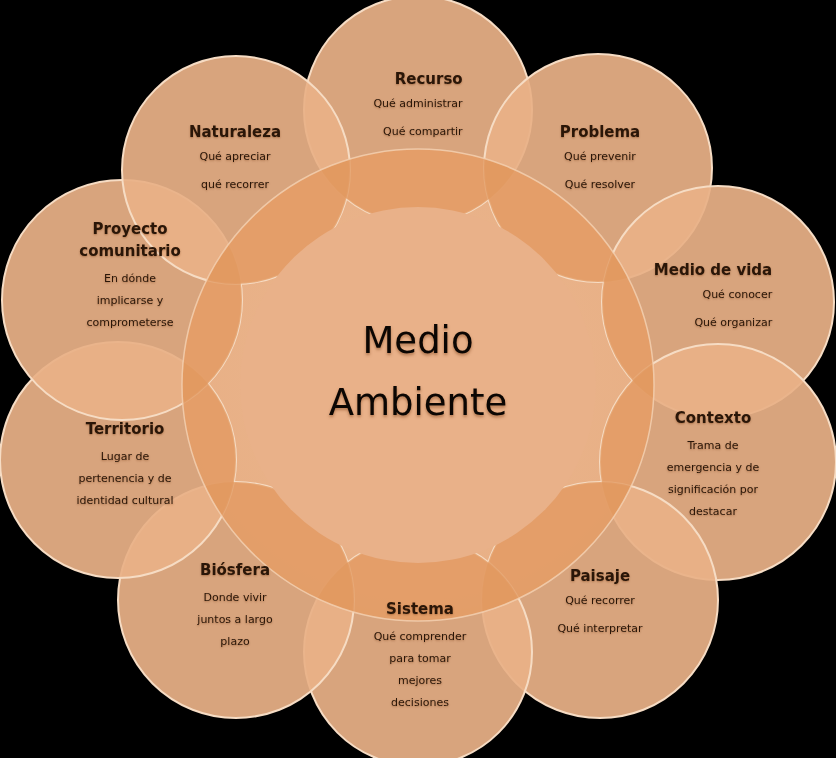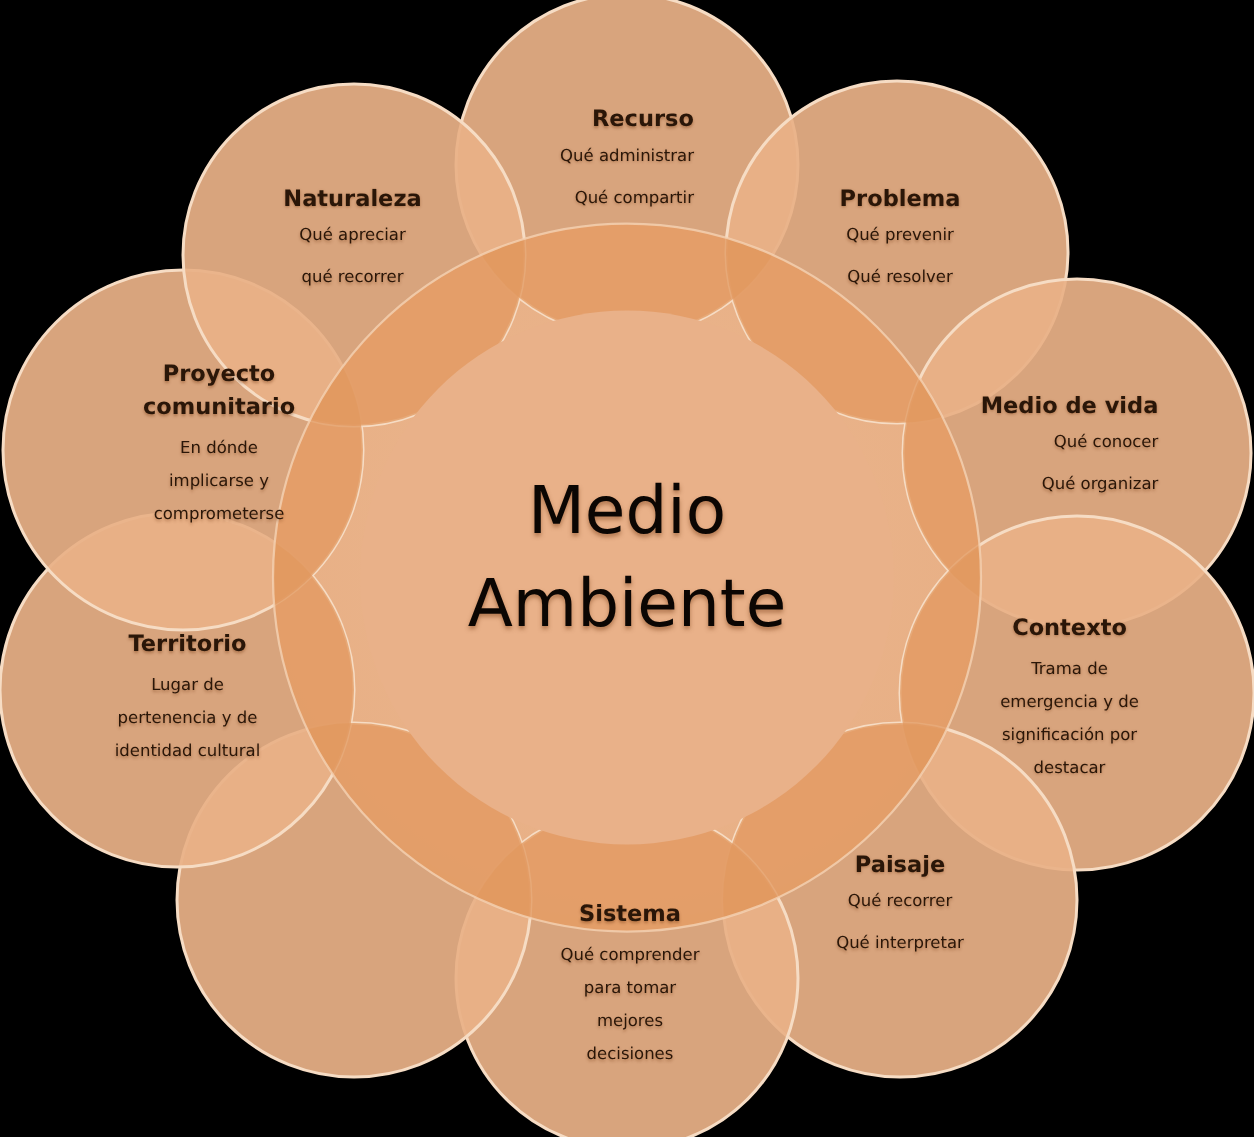--- a/index.html
+++ b/index.html
@@ -3,21 +3,21 @@
 <meta charset="utf-8">
 <style>
   html, body { margin: 0; padding: 0; background: #000; }
   body { width: 836px; height: 758px; position: relative; overflow: hidden; font-family: "DejaVu Sans", sans-serif; }
   .stage { position: absolute; left: 0; top: 0; width: 836px; height: 758px; }
   svg.bg { position: absolute; left: 0; top: 0; }
   .label { position: absolute; text-align: center; color: #2a1608; text-shadow: 0 1px 2px rgba(120,60,20,0.45); transform: translate(-50%, -50%); }
   .label .title { font-weight: bold; font-size: 15px; line-height: 22px; display: block; }
   .label .line { font-size: 11px; line-height: 28px; display: block; white-space: nowrap; }
   .label.tight .line { line-height: 22px; }
-  .center-title { position: absolute; left: 418px; top: 372px; transform: translate(-50%, -50%); text-align: center; color: #0b0603; font-size: 44px; line-height: 62px; text-shadow: 0 2px 3px rgba(120,60,20,0.5); }
+  .center-title { position: absolute; left: 418px; top: 372px; transform: translate(-50%, -50%); text-align: center; color: #0b0603; font-size: 37px; line-height: 62px; text-shadow: 0 2px 3px rgba(120,60,20,0.5); }
   .center-title span { display: block; }
 </style>
 </head>
 <body>
 
 <div class="stage">
   <svg class="bg" width="836" height="758" viewBox="0 0 836 758">
     <defs>
       <radialGradient id="g" cx="50%" cy="45%" r="60%">
         <stop offset="0%" stop-color="#ebb68e"></stop>
@@ -102,29 +102,35 @@
     <span class="line">mejores</span>
     <span class="line">decisiones</span>
   </div>
 
   <div class="label" style="left:600px; top:604px;">
     <span class="title">Paisaje</span>
     <span class="line">Qué recorrer</span>
     <span class="line">Qué interpretar</span>
   </div>
 
+  <div class="label tight" style="left:235px; top:606px;">
+    <span class="title" style="margin-bottom:6px;">Biósfera</span>
+    <span class="line">Donde vivir</span>
+    <span class="line">juntos a largo</span>
+    <span class="line">plazo</span>
+  </div>
 
   <div class="label tight" style="left:125px; top:465px;">
     <span class="title" style="margin-bottom:6px;">Territorio</span>
     <span class="line">Lugar de</span>
     <span class="line">pertenencia y de</span>
     <span class="line">identidad cultural</span>
   </div>
 
-  <div class="label tight" style="left:130px; top:296px;margin-left:16px;">
+  <div class="label tight" style="left:130px; top:276px;">
     <span class="title">Proyecto</span>
     <span class="title" style="margin-bottom:6px;">comunitario</span>
     <span class="line">En dónde</span>
     <span class="line">implicarse y</span>
     <span class="line">comprometerse</span>
   </div>
 
   <div class="label" style="left:235px; top:160px;">
     <span class="title">Naturaleza</span>
     <span class="line">Qué apreciar</span>

